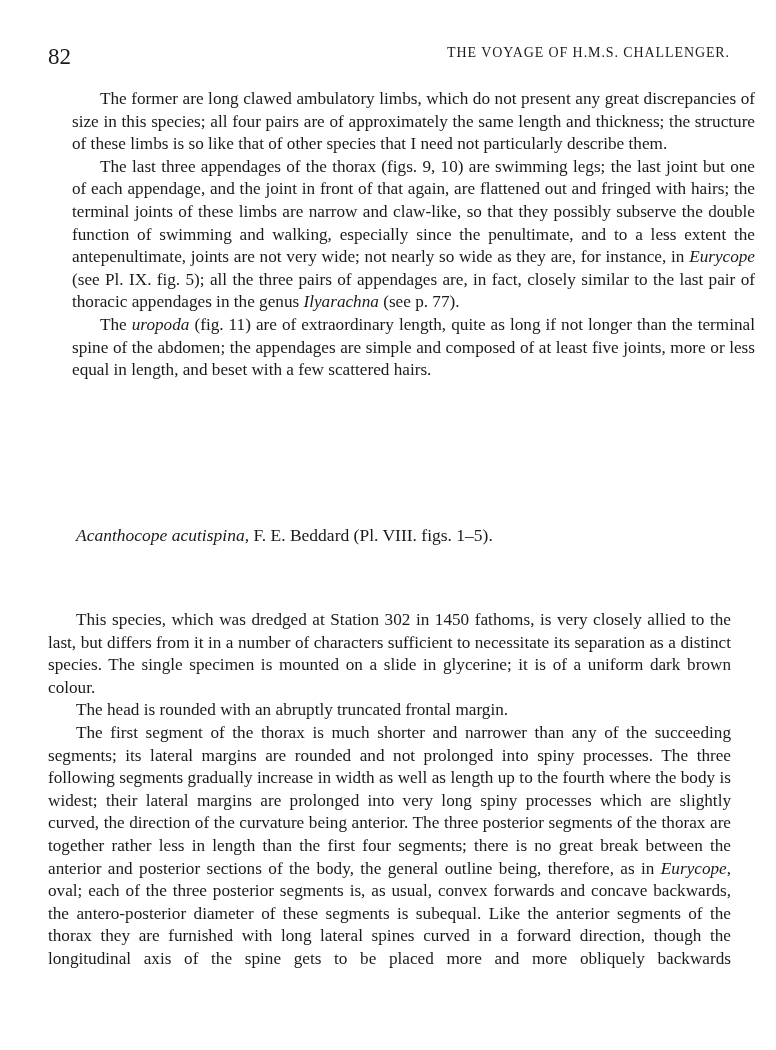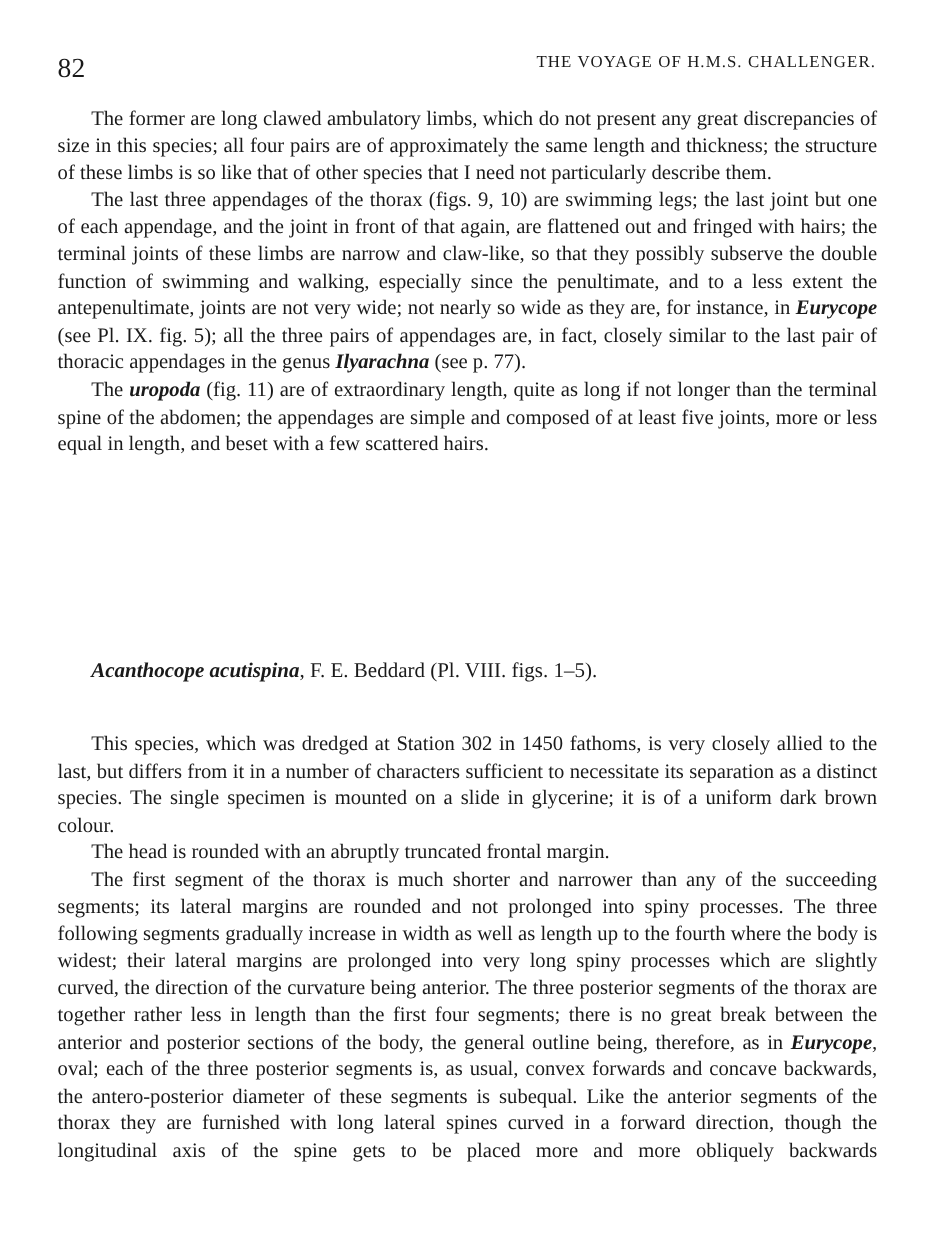--- a/index.html
+++ b/index.html
@@ -18,30 +18,30 @@
     position: absolute; left: 0; right: 0; top: 1px; text-align: right;
     font-size: 14px; letter-spacing: 0.9px;
   }
   .body-text {
     position: absolute; left: 48px; width: 683px;
     font-size: 17.2px; line-height: 22.6px;
     text-align: justify; text-align-last: justify;
   }
   .body-text p { margin: 0; text-indent: 28px; }
   .body-text p.last-justify-left { text-align-last: left; }
-  .block1 { top: 88px; }
+  .block1 { top: 88px; margin-left: 24px; }
   .block2 { top: 581px; margin-top: 28px; }
   .species-heading {
-    position: absolute; left: 76px; top: 548px; font-size: 17.5px; text-align: center;
+    position: absolute; left: 76px; top: 525px; font-size: 17.5px; text-align: center;
   }
   .synonym {
     position: absolute; left: 0; right: 0; top: 555px; text-align: center;
     font-size: 12.2px;
   }
-  i { font-style: italic; font-weight: bold; }
+  i { font-style: italic; }
 </style>
 </head>
 <body>
 
 <div class="page">
 
   <div class="running-head">
     <span class="page-number">82</span>
     <span class="running-title">THE VOYAGE OF H.M.S. CHALLENGER.</span>
   </div>

